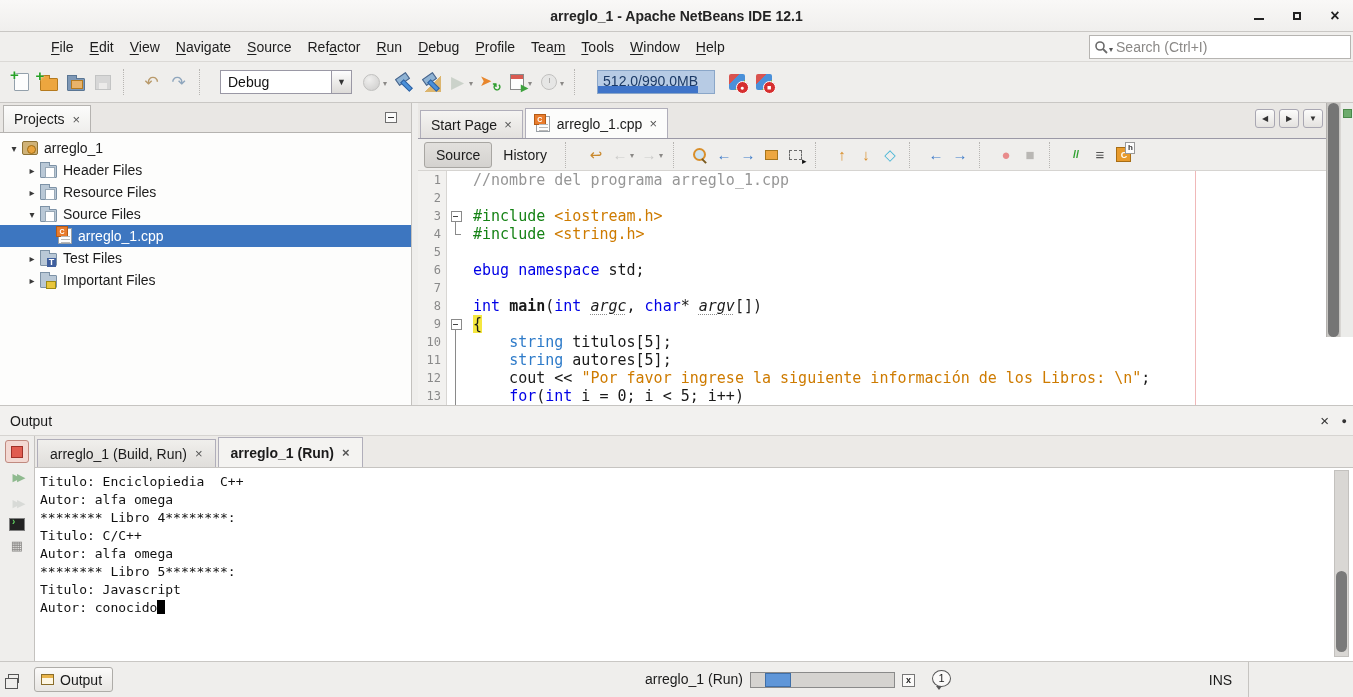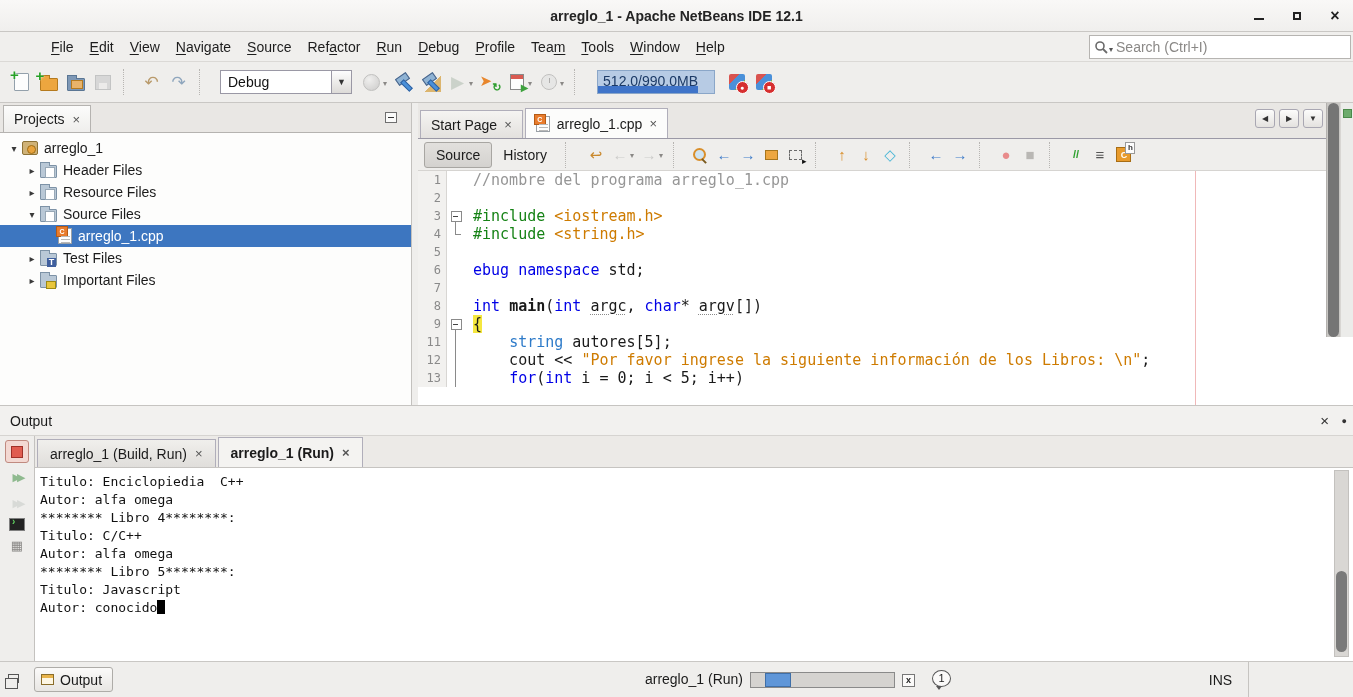--- a/index.html
+++ b/index.html
@@ -167,21 +167,21 @@
   .fold.corner::before { content:""; position:absolute; left:8px; top:-1px; width:5px; height:10px;
     border-left:1px solid #8a8a8a; border-bottom:1px solid #8a8a8a; }
   .fold.line::before { content:""; position:absolute; left:8px; top:0; bottom:0; border-left:1px solid #8a8a8a; }
   .ctext { font-family:"DejaVu Sans Mono", monospace; font-size:15px; line-height:18px; white-space:pre; padding-left:6px; color:#1a1a1a; }
   .c-com { color:#969696; }
   .c-dir { color:#168316; }
   .c-str { color:#ce7b00; }
   .c-kw { color:#0000e6; }
   .c-type { color:#2e7bc9; }
   .c-fn { font-weight:bold; }
-  .c-und { text-decoration:underline dotted #8a8a8a 1px; text-underline-offset:3px; }
+  .c-und { text-decoration:underline dotted #8a8a8a 1px; text-underline-offset:3px;font-style:italic; }
   .c-brace { background:#f5e73f; }
   #ed-scrollbar { position:absolute; left:908px; top:0; width:14px; height:234px; background:#c9c7c4;
     border-left:1px solid #b3b1ae; }
   #ed-scrollbar .thumb { position:absolute; left:1px; right:1px; top:0; bottom:0; background:#757575; border-radius:6px; }
   #ed-stripe { position:absolute; left:922px; top:0; width:13px; height:234px; background:#ececea; border-left:1px solid #d8d6d3; }
   #ed-stripe .ok { position:absolute; left:2px; top:6px; width:9px; height:9px; background:#6cab6c; border:1px solid #4a8a4a; }
 
   
   #output { position:absolute; top:405px; left:0; width:1353px; height:256px; background:#fff; border-top:1px solid #c6c4c1; }
   .oheader { height:30px; background:#f2f1ef; border-bottom:1px solid #d6d4d1; display:flex; align-items:center; position:relative; }
@@ -531,20 +531,25 @@
               <span class="ln">8</span>
               <span class="fold "></span>
               <span class="ctext"><span class="c-kw">int</span><span> </span><span class="c-fn">main</span><span>(</span><span class="c-kw">int</span><span> </span><span class="c-und">argc</span><span>, </span><span class="c-kw">char</span><span>* </span><span class="c-und">argv</span><span>[])</span></span>
             </div>
             <div class="crow">
               <span class="ln">9</span>
               <span class="fold minus-cont"></span>
               <span class="ctext"><span class="c-brace">{</span></span>
             </div>
             <div class="crow">
+              <span class="ln">10</span>
+              <span class="fold line"></span>
+              <span class="ctext"><span>    </span><span class="c-type">string</span><span> titulos[5];</span></span>
+            </div>
+            <div class="crow">
               <span class="ln">11</span>
               <span class="fold line"></span>
               <span class="ctext"><span>    </span><span class="c-type">string</span><span> autores[5];</span></span>
             </div>
             <div class="crow">
               <span class="ln">12</span>
               <span class="fold line"></span>
               <span class="ctext"><span>    cout &lt;&lt; </span><span class="c-str">"Por favor ingrese la siguiente información de los Libros: \n"</span><span>;</span></span>
             </div>
             <div class="crow">

